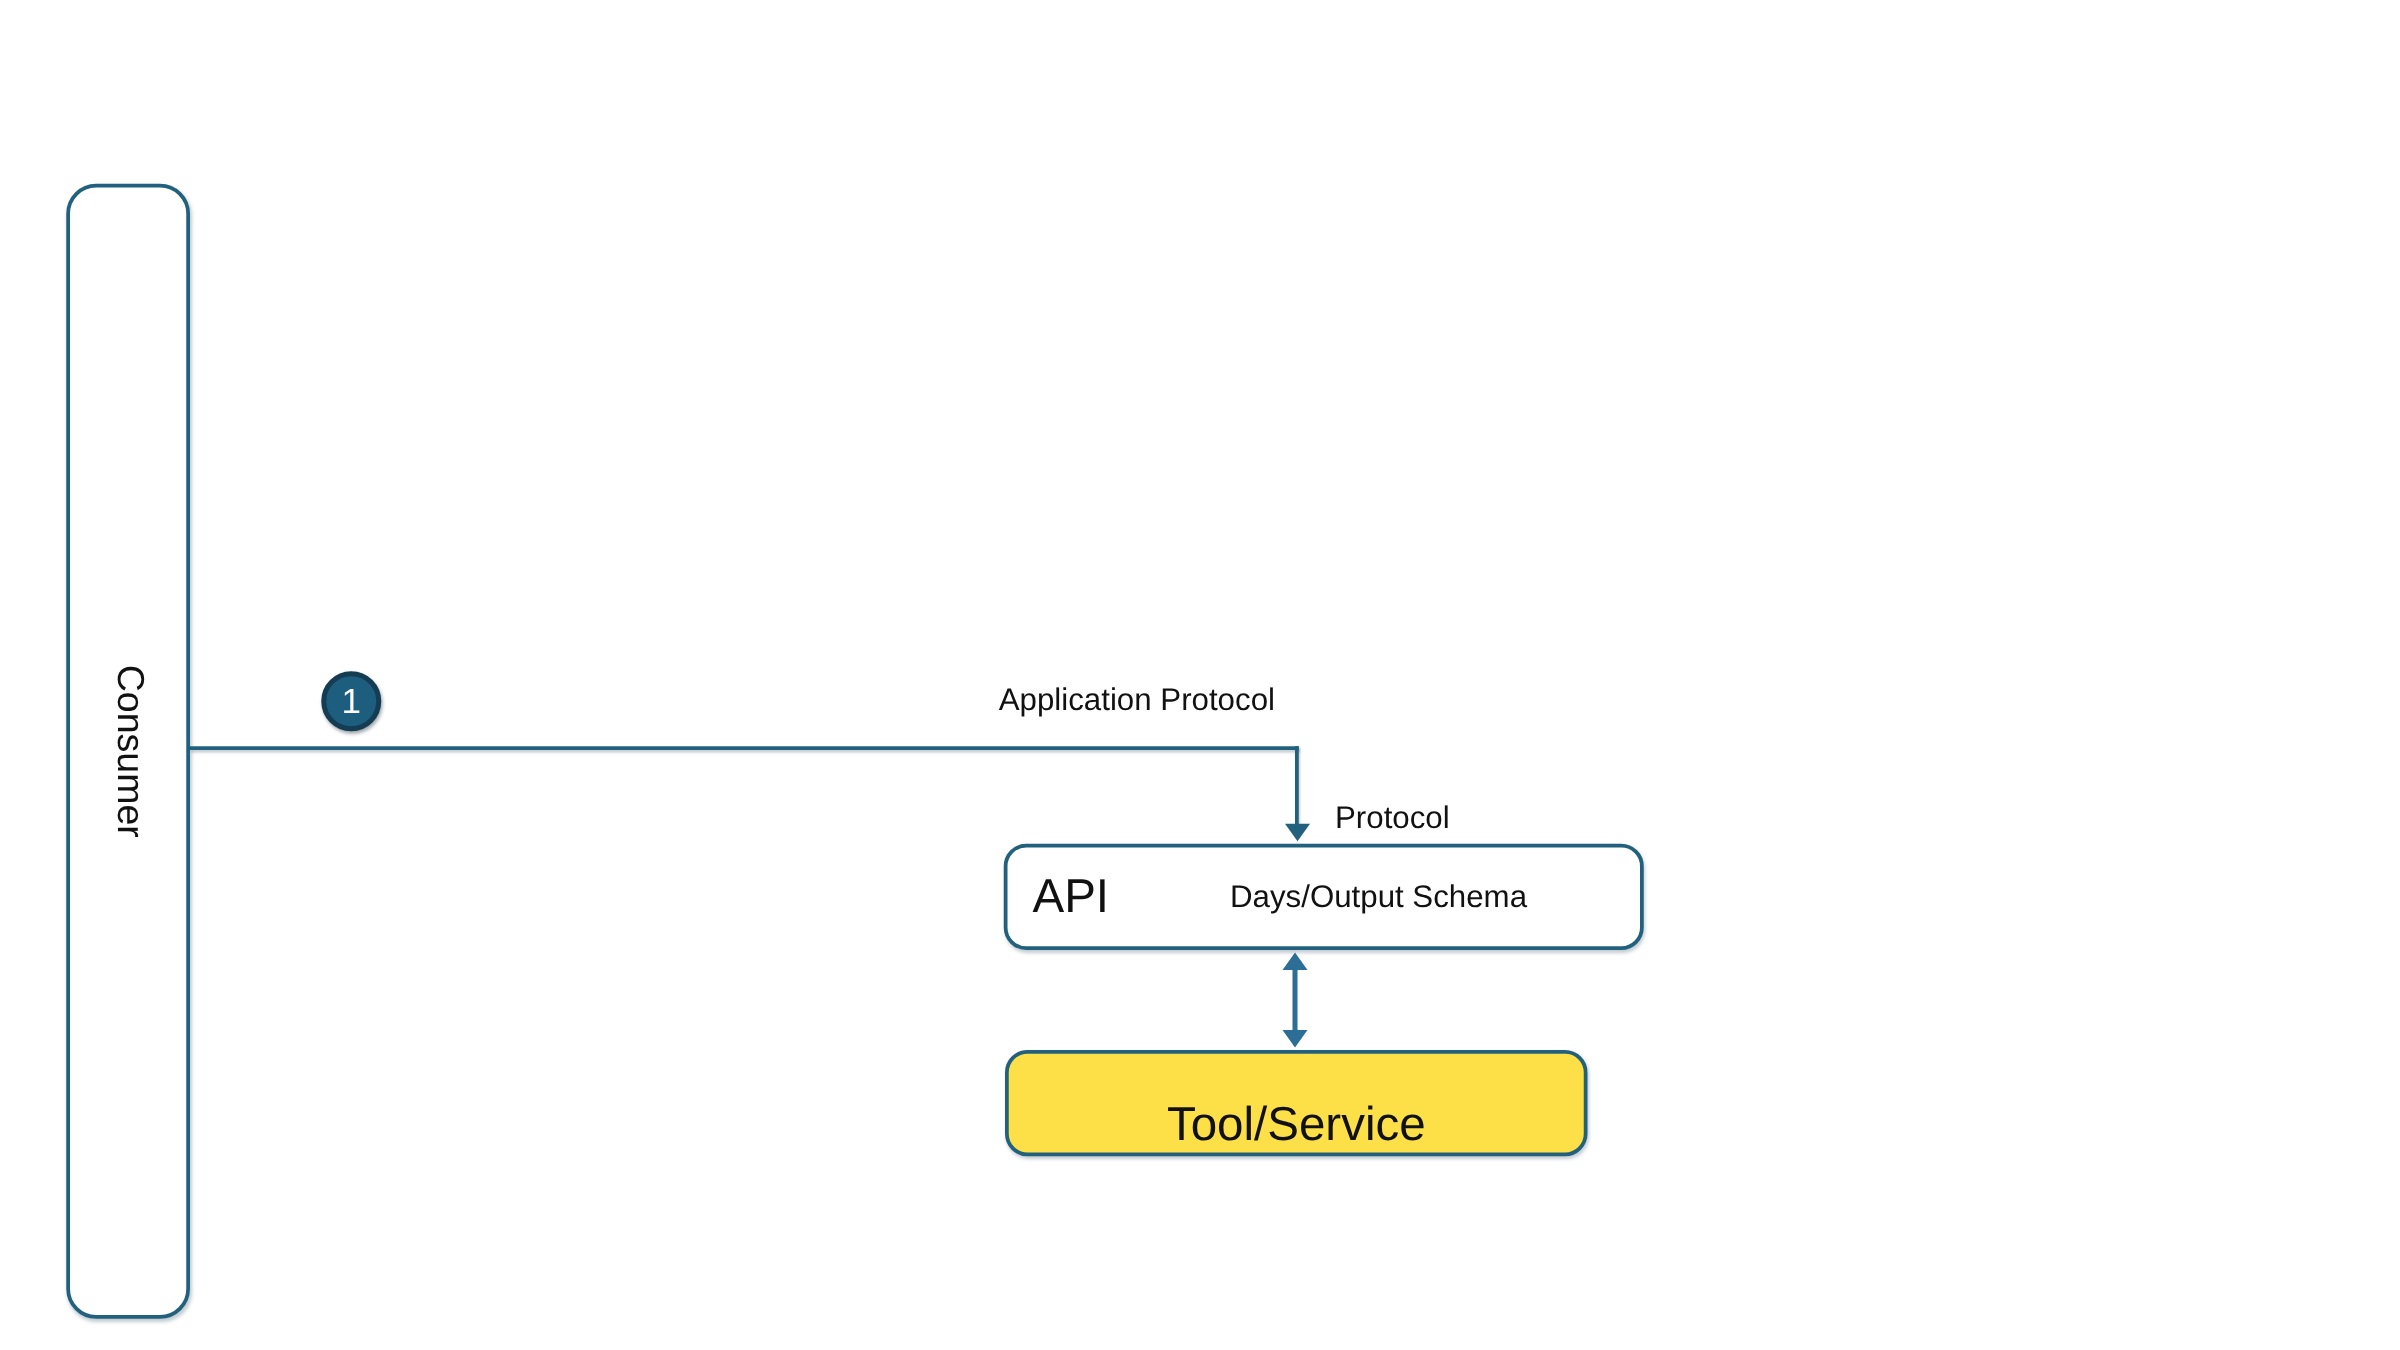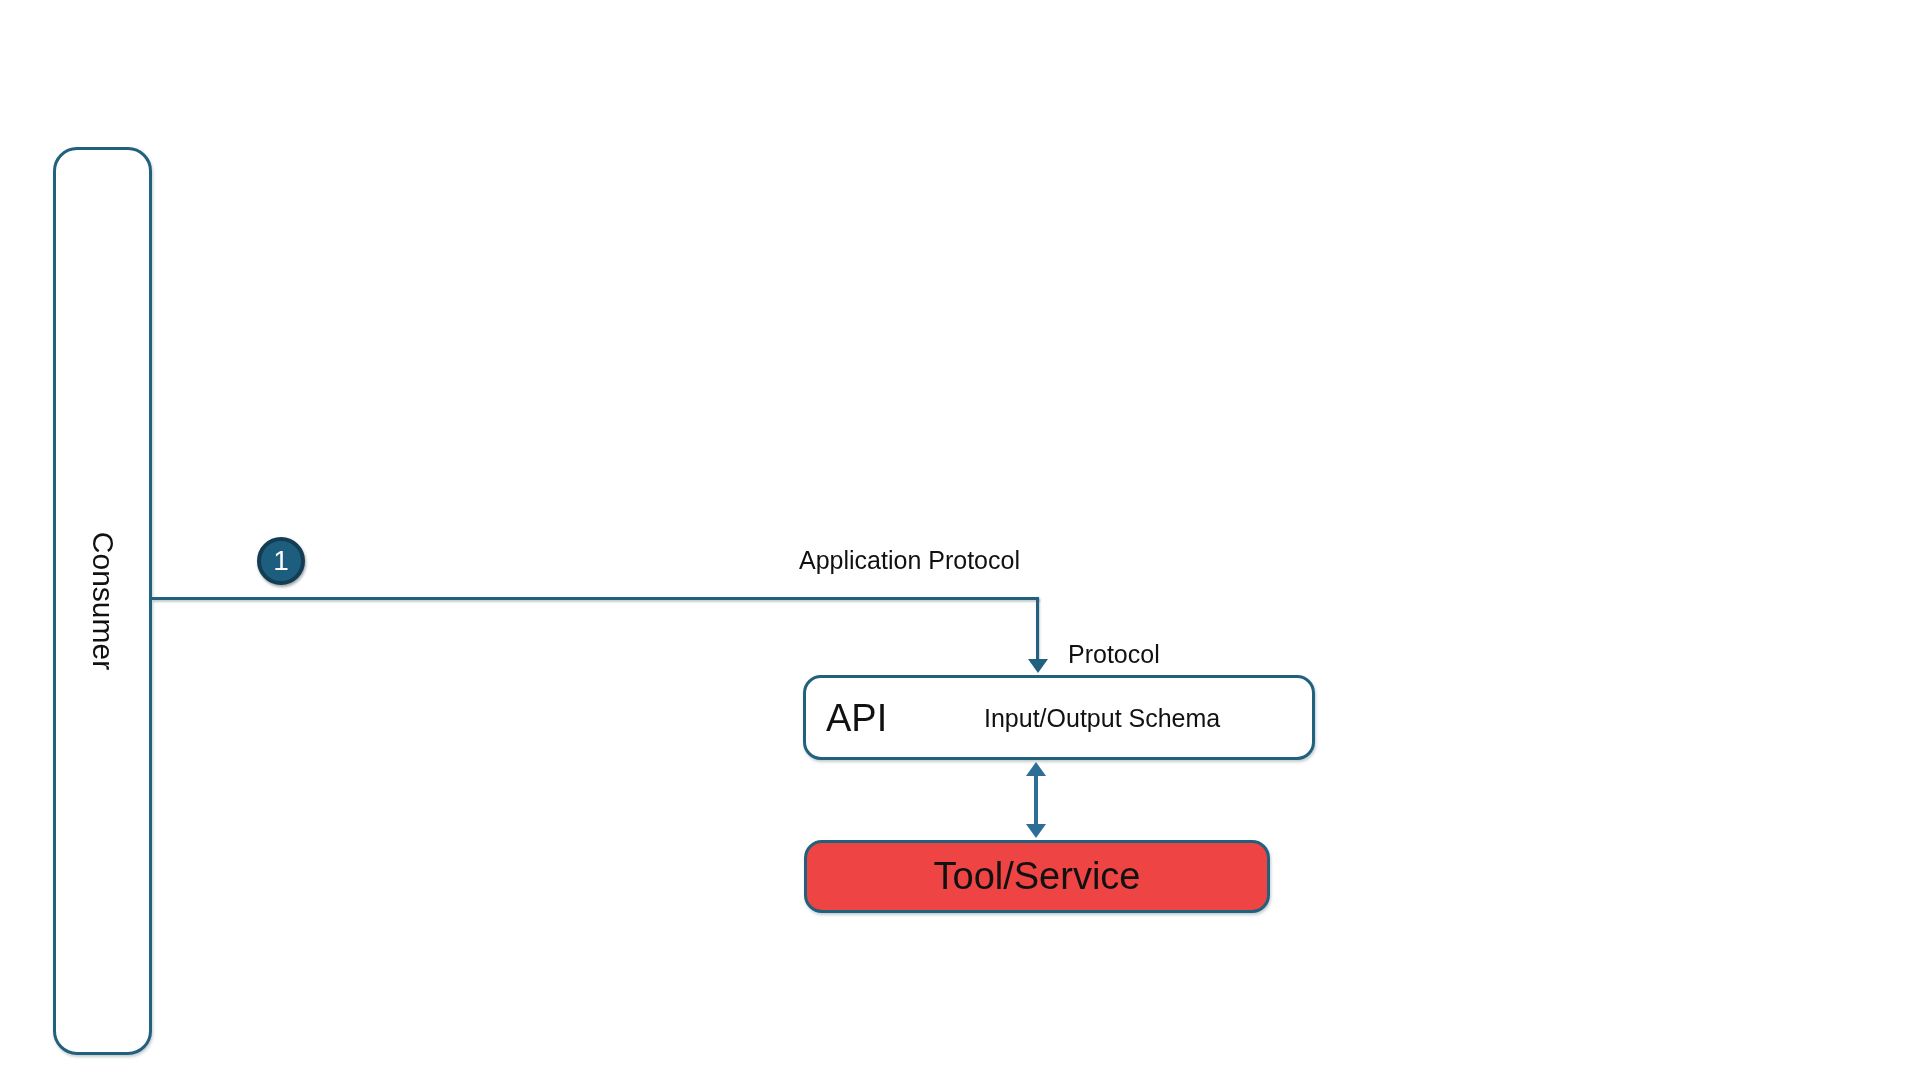--- a/index.html
+++ b/index.html
@@ -138,26 +138,26 @@
     width: 0; height: 0;
     border-left: 10px solid transparent;
     border-right: 10px solid transparent;
     border-top: 14px solid var(--accent-light, #2d6e96);
   }
 
   
   .tool-box {
     position: absolute;
     left: 804px; top: 840px;
-    width: 466px; height: 73px;
+    width: 466px; height: 85px;
     border: 3px solid var(--accent, #21617e);
     border-radius: 18px;
-    background: #ef4444;
+    background: #fde047;
     box-shadow: 1px 2px 3px rgba(20, 50, 70, 0.25);
-    display: flex; align-items: center; justify-content: center;
+    display: flex; align-items: flex-end; justify-content: center;
   }
   .tool-title {
     font-size: 38px;
     color: var(--ink, #111111);
     white-space: nowrap;
   }
 </style>
 </head>
 <body>
 
@@ -174,21 +174,21 @@
 
   <div class="h-line"></div>
   <div class="v-line"></div>
   <div class="arrow-down"></div>
 
   <div class="label app-protocol">Application Protocol</div>
   <div class="label endpoint">Protocol</div>
 
   <div class="api-box">
     <span class="api-title">API</span>
-    <span class="schema-label">Input/Output Schema</span>
+    <span class="schema-label">Days/Output Schema</span>
   </div>
 
   <div class="dbl-line"></div>
   <div class="arrow-up-2"></div>
   <div class="arrow-down-2"></div>
 
   <div class="tool-box">
     <span class="tool-title">Tool/Service</span>
   </div>
 

